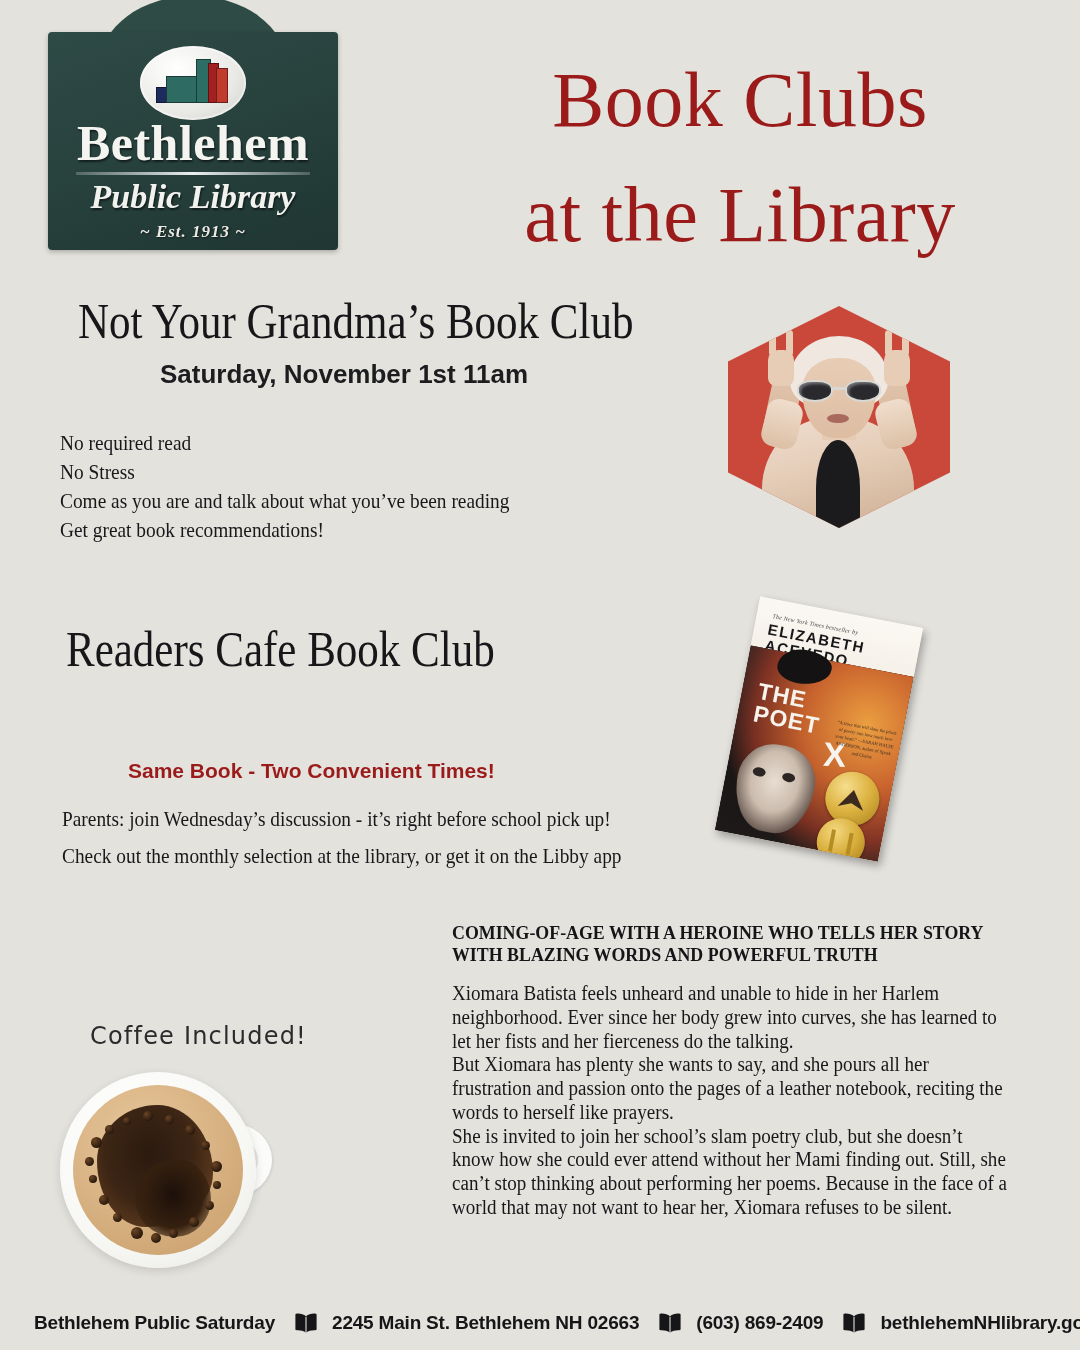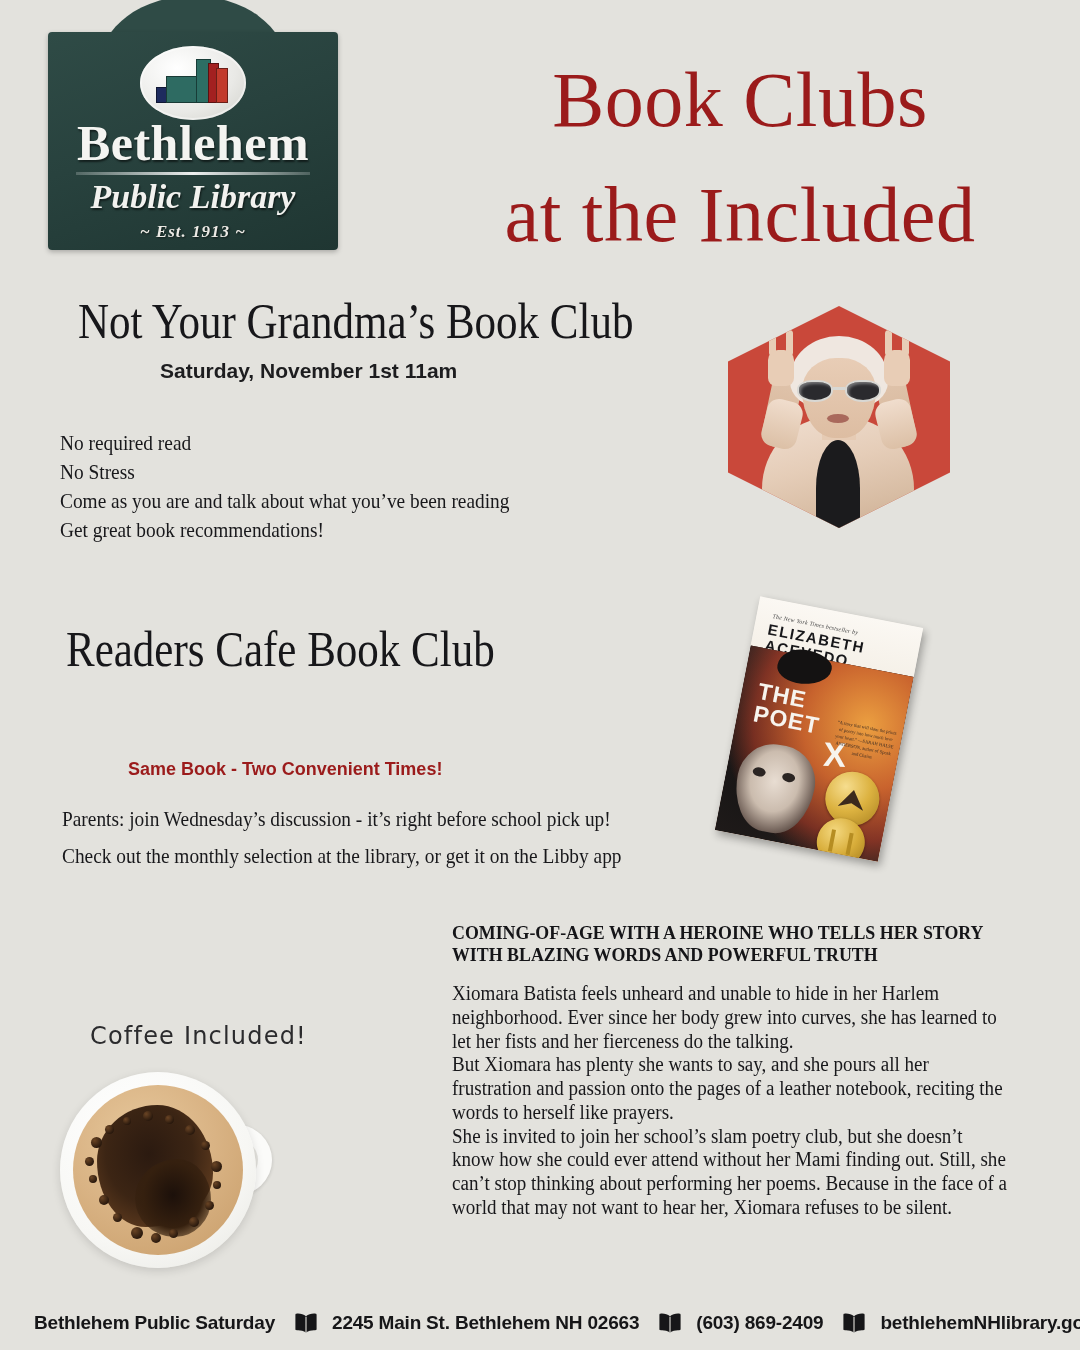--- a/index.html
+++ b/index.html
@@ -141,29 +141,29 @@
     font-size: 50px;
     line-height: 1;
     transform: scaleX(0.86);
     transform-origin: left center;
     white-space: nowrap;
   }
   .club-date {
     position: absolute;
     font-family: "Liberation Sans", sans-serif;
     font-weight: bold;
-    font-size: 21px;
+    font-size: 26px;
     color: #1d1d1f;
     white-space: nowrap;
   }
   .club-note {
     position: absolute;
     font-family: "Liberation Sans", sans-serif;
     font-weight: bold;
-    font-size: 18px;
+    font-size: 21px;
     color: #9B1B1B;
     white-space: nowrap;
   }
   .serif-line {
     position: absolute;
     font-family: "Liberation Serif", serif;
     font-size: 22px;
     color: #18181b;
     transform: scaleX(0.88);
     transform-origin: left center;
@@ -563,21 +563,21 @@
       </div>
       <div class="logo-name">Bethlehem</div>
       <div class="logo-rule"></div>
       <div class="logo-sub">Public Library</div>
       <div class="logo-est">~ Est. 1913 ~</div>
     </div>
   </div>
 
   <div class="main-title">
     <span class="t1">Book Clubs</span>
-    <span class="t2">at the Included</span>
+    <span class="t2">at the Library</span>
   </div>
 
   <div class="club-head" style="left:78px; top:296px;">Not Your Grandma’s Book Club</div>
   <div class="club-date" style="left:160px; top:359px;">Saturday, November 1st 11am</div>
 
   <div class="serif-line" style="left:60px; top:430px;">No required read</div>
   <div class="serif-line" style="left:60px; top:459px;">No Stress</div>
   <div class="serif-line" style="left:60px; top:488px;"> Come as you are and talk about what you’ve been reading</div>
   <div class="serif-line" style="left:60px; top:517px;">Get great book recommendations!</div>
 

